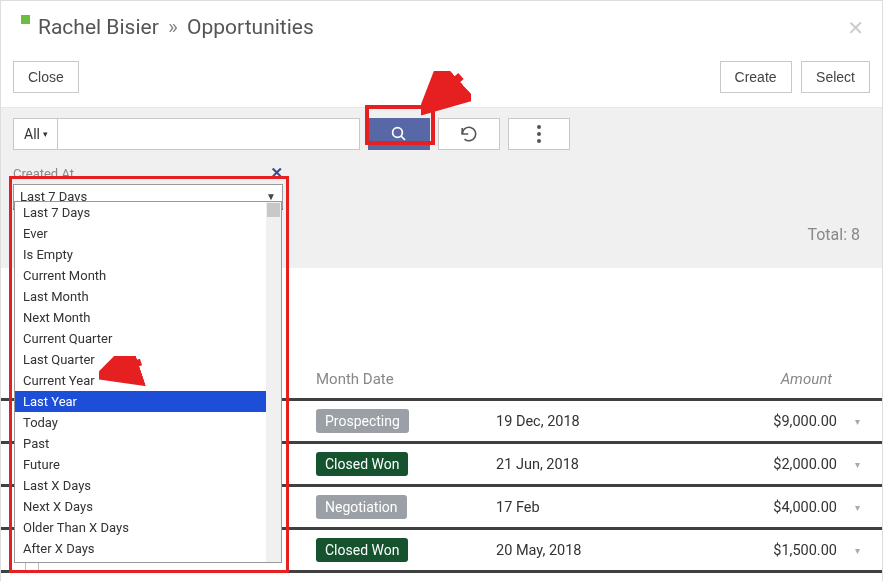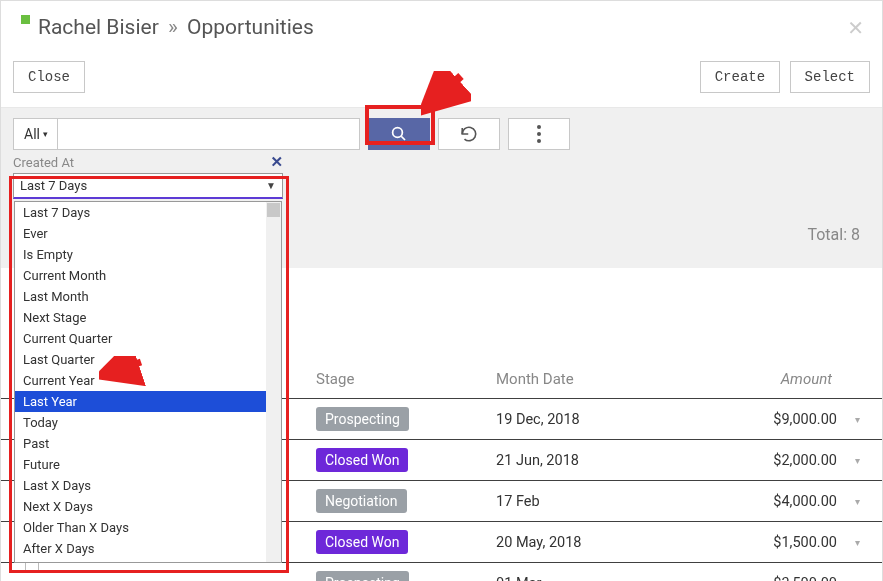--- a/index.html
+++ b/index.html
@@ -6,35 +6,35 @@
   body { font-family: -apple-system, "Segoe UI", Roboto, Arial, sans-serif; font-size: 14px; color: #333; background: #fff; width: 883px; }
 
   .modal { border: 1px solid #ddd; width: 883px; position: relative; }
   .title-bar { padding: 14px 20px; display: flex; }
   .title-dot { width: 9px; height: 9px; background: #6abf40; margin-right: 8px; }
   .title-text { font-size: 21px; color: #555; font-weight: 400; }
   .title-text .sep { margin: 0 4px; color: #888; }
   .close-x { position: absolute; top: 15px; right: 18px; color: #ccc; font-size: 20px; cursor: default; }
 
   .btn-row { padding: 8px 12px 14px 12px; display: flex; justify-content: space-between; border-bottom: 1px solid #e8e8e8;}
-  .btn { background: #fff; border: 1px solid #c8c8c8; padding: 7px 14px; font-size: 14px; color: #444; cursor: pointer; font-family: Liberation Mono, monospace; }
+  .btn { background: #fff; border: 1px solid #c8c8c8; padding: 7px 14px; font-size: 14px; color: #444; cursor: pointer; }
   .btn + .btn { margin-left: 6px; }
 
   .filter-area { background: #f0f0f0; padding: 10px 12px 0 12px; position: relative; height: 160px; }
   .search-row { display: flex; gap: 8px; align-items: stretch; }
   .all-dd { background:#fff; border:1px solid #c8c8c8; padding: 7px 10px; font-size:14px; display:flex; align-items:center; gap:3px; }
   .all-dd .caret { font-size: 9px; }
   .search-input { flex: 0 0 302px; border: 1px solid #c8c8c8; border-left: none; background:#fff; padding: 7px 10px; font-size:14px; }
   .icon-btn { background:#fff; border:1px solid #c8c8c8; width: 62px; display:flex; align-items:center; justify-content:center; }
   .search-btn { background:#5867a6; border:1px solid #5867a6; }
   .search-btn svg { stroke:#fff; }
   .dots { font-size: 20px; line-height: 0; display:flex; flex-direction:column; gap:3px; }
   .dots i { width:4px; height:4px; background:#555; border-radius:50%; display:block;}
 
-  .filter-label { margin-top: 3px; font-size: 13px; color: #888; display:flex; justify-content:space-between; align-items:center; width: 270px; }
+  .filter-label { margin-top: 14px; font-size: 13px; color: #888; display:flex; justify-content:space-between; align-items:center; width: 270px; }
   .filter-label .x { color:#394a8f; font-weight:bold; font-size: 15px; }
 
   .dd-select { width: 270px; margin-top:2px; background:#fff; border:1px solid #999; padding: 4px 6px; font-size:13px; display:flex; justify-content:space-between; align-items:center; border-bottom: 2px solid #5d3bd5; }
   .dd-select .tri { font-size:10px; color:#444; }
 
   .dd-list { position:absolute; top: 200px; left:13px; width:268px; background:#fff; border:1px solid #999; z-index: 50; font-size:13px; max-height: 362px; overflow:hidden; }
   .dd-list .item { padding: 3px 8px; cursor:pointer; white-space:nowrap; }
   .dd-list .item.hl { background:#1d4ed8; color:#fff; }
   .dd-list .scroll-track { position:absolute; right:0; top:0; bottom:0; width:15px; background:#f0f0f0; }
   .dd-list .scroll-thumb { position:absolute; right:1px; top:1px; width:13px; height:14px; background:#c8c8c8; }
@@ -46,29 +46,29 @@
   .arrow2 { position:absolute; top: 355px; left: 98px; z-index:90; pointer-events:none;}
 
   .total { position:absolute; right: 22px; top: 224px; color:#888; font-size:16px; }
 
   .table { margin-top: 92px; }
   .thead { display:flex; padding: 10px 22px 10px 315px; color:#888; font-size:15px; }
   .th-stage { width: 180px; }
   .th-date  { width: 230px; }
   .th-amt   { flex:1; text-align:right; padding-right: 28px; font-style: italic; }
 
-  .trow { display:flex; align-items:center; padding: 8px 22px 8px 315px; border-top:1px solid #404040; }
+  .trow { display:flex; align-items:center; padding: 8px 22px 8px 315px; border-top:3px solid #404040; }
   .td-stage { width:180px; }
   .td-date  { width:230px; font-size:14.5px; color:#333; }
   .td-amt   { flex:1; text-align:right; font-size:14.5px; color:#333; padding-right: 8px;}
   .row-caret { color:#aaa; font-size:10px; margin-left:10px; }
 
   .badge { display:inline-block; color:#fff; border-radius:3px; padding:4px 9px; font-size:14px; }
   .b-gray  { background:#9aa0a6; }
-  .b-green { background:#6d28d9; }
+  .b-green { background:#14532d; }
 
   .last-name { position:absolute; left: 48px; top: 554px; color:#888; font-size:14px;margin-top:48px; }
   .last-cb { position:absolute; left: 24px; top: 556px; width:14px; height:14px; border:1px solid #bbb; background:#fff; }
 </style>
 </head>
 <body>
 
 <div class="modal">
 
   <div class="title-bar">
@@ -133,21 +133,20 @@
     </div>
   </div>
 
   <div class="total">
     <span>Total:</span>
     <span>8</span>
   </div>
 
   <div class="table">
     <div class="thead">
-      <div class="th-stage">Stage</div>
       <div class="th-date">Month Date</div>
       <div class="th-amt">Amount</div>
     </div>
     <div id="tbody">
         <div class="trow">
           <div class="td-stage"><span class="badge b-gray">Prospecting</span></div>
           <div class="td-date">19 Dec, 2018</div>
           <div class="td-amt">$9,000.00</div>
           <span class="row-caret">▾</span>
         </div>
@@ -180,21 +179,21 @@
 
   <div class="dd-list" id="dd-list">
     <div class="scroll-track">
       <div class="scroll-thumb"></div>
     </div>
   <div class="item">Last 7 Days</div>
       <div class="item">Ever</div>
       <div class="item">Is Empty</div>
       <div class="item">Current Month</div>
       <div class="item">Last Month</div>
-      <div class="item">Next Stage</div>
+      <div class="item">Next Month</div>
       <div class="item">Current Quarter</div>
       <div class="item">Last Quarter</div>
       <div class="item">Current Year</div>
       <div class="item hl">Last Year</div>
       <div class="item">Today</div>
       <div class="item">Past</div>
       <div class="item">Future</div>
       <div class="item">Last X Days</div>
       <div class="item">Next X Days</div>
       <div class="item">Older Than X Days</div>

